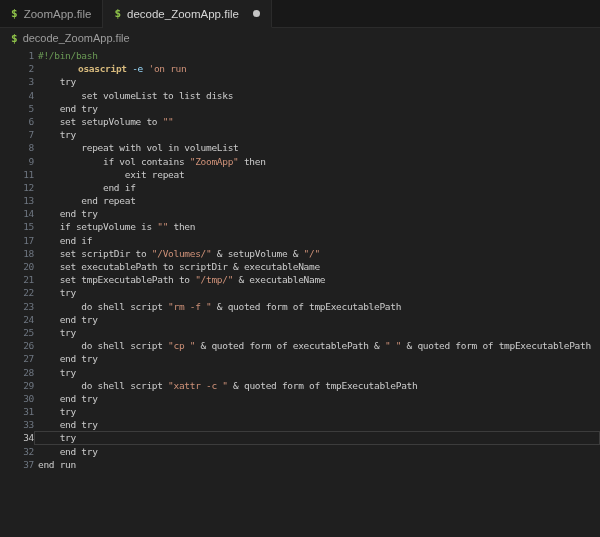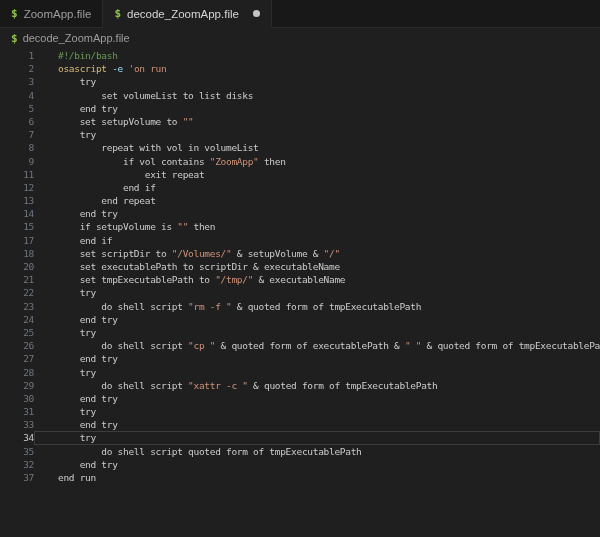--- a/index.html
+++ b/index.html
@@ -17,28 +17,28 @@
 
   
   .breadcrumb { height:20px; display:flex; align-items:center; gap:5px; padding:0 11px;
                 font-size:11px; color:#9d9d9d; background:#1f1f1f; }
 
   
   .editor { font-family:"DejaVu Sans Mono", monospace; font-size:9.5px; line-height:13.2px;
             letter-spacing:-0.3px; padding-top:1px; }
   .line { display:flex; height:13.2px; }
   .ln { width:34px; flex:none; text-align:right; color:#6e7681; user-select:none; }
-  .code { flex:1; white-space:pre; padding-left:24px; overflow:hidden; }
+  .code { flex:1; white-space:pre; padding-left:4px; overflow:hidden; }
   .line.active .ln { color:#c6c6c6; }
   .line.active .code { outline:1px solid #3c3c3c; outline-offset:-1px; }
 
   .tok-plain   { color:#cccccc; }
   .tok-string  { color:#ce9178; }
   .tok-comment { color:#6a9955; }
-  .tok-cmd     { color:#d7ba7d; font-weight:normal; }
+  .tok-cmd     { color:#d7ba7d; font-weight:bold;margin-left:40px; }
   .tok-flag    { color:#9cdcfe; }
 </style>
 </head>
 <body>
 
 <div class="tabbar">
   <div class="tab">
     <span class="shell-icon">$</span>
     <span>ZoomApp.file</span>
   </div>
@@ -171,24 +171,20 @@
       </div>
       <div class="line">
         <span class="ln">33</span>
         <span class="code"><span class="tok-plain">    end try</span></span>
       </div>
       <div class="line active">
         <span class="ln">34</span>
         <span class="code"><span class="tok-plain">    try</span></span>
       </div>
       <div class="line">
-        <span class="ln">35</span>
-        <span class="code"><span class="tok-plain">        do shell script quoted form of tmpExecutablePath</span></span>
-      </div>
-      <div class="line">
         <span class="ln">32</span>
         <span class="code"><span class="tok-plain">    end try</span></span>
       </div>
       <div class="line">
         <span class="ln">37</span>
         <span class="code"><span class="tok-plain">end run</span></span>
       </div>
     </div>
 </div>
 

